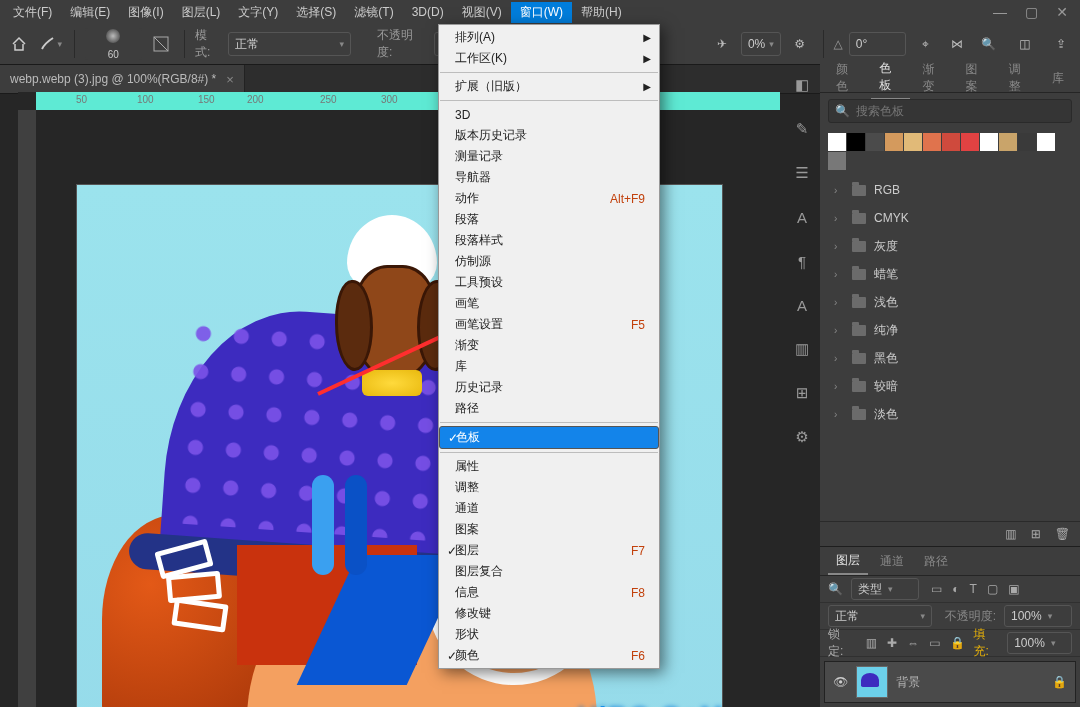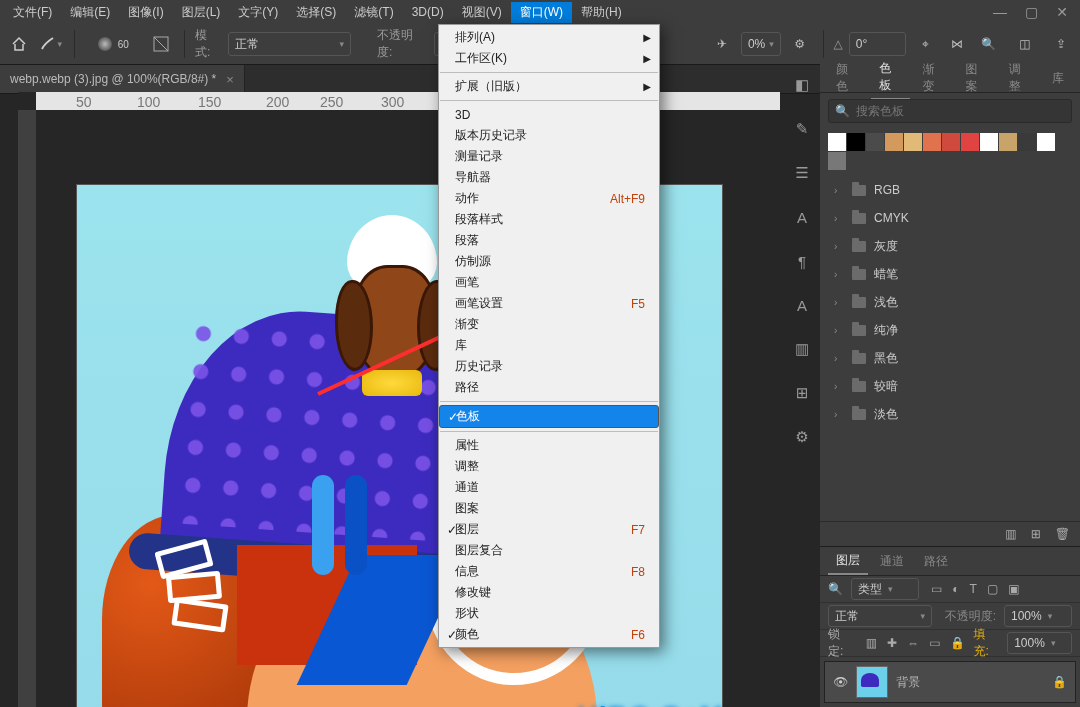--- a/index.html
+++ b/index.html
@@ -11,21 +11,21 @@
 .divider{width:1px;height:28px;background:#2a2a2a;margin:0 4px}
 .sel{display:inline-flex;align-items:center;height:22px;padding:0 6px;border:1px solid #555;border-radius:3px;background:#3d3d3d;color:#ccc;gap:6px}
 .chev{font-size:9px;color:#888}
 .iconbtn{width:26px;height:26px;display:inline-flex;align-items:center;justify-content:center;color:#bbb;border-radius:3px}
 .tbtext{color:#999}
 .field{display:inline-flex;align-items:center;height:22px;border:1px solid #555;border-radius:3px;padding:0 6px;color:#ccc;background:#3d3d3d;gap:4px}
 .tabbar{height:28px;background:#2d2d2d;display:flex;align-items:flex-end;border-bottom:1px solid #1a1a1a}
 .tab{height:28px;display:flex;align-items:center;padding:0 10px;background:#3d3d3d;color:#bbb;gap:10px;border-right:1px solid #222}
 .tab .x{color:#888;font-size:13px}
 .work{position:absolute;left:18px;top:92px;right:300px;bottom:0;background:#262626;overflow:hidden}
-.ruler-h{position:absolute;left:18px;right:0;top:0;height:18px;background:#e5e5e5;color:#777;font-size:14px}
+.ruler-h{position:absolute;left:18px;right:0;top:0;height:18px;background:#5eead4;color:#777;font-size:10px}
 .ruler-h .tk{position:absolute;top:2px}
 .ruler-v{position:absolute;left:0;top:18px;bottom:0;width:18px;background:#404040}
 .canvas{position:absolute;left:58px;top:92px;width:645px;height:560px;background:linear-gradient(180deg,#9be3ed,#96dbea);overflow:hidden;border:1px solid #555}
 .hat{position:absolute;left:90px;top:130px;width:360px;height:260px;background:#3d2bbf;border-radius:130px 150px 30px 30px/170px 200px 30px 30px;transform:rotate(4deg)}
 .hat::after{content:"";position:absolute;left:-30px;right:-40px;bottom:-8px;height:36px;background:#233387;border-radius:20px}
 .dots{position:absolute;inset:10px 10px 40px 10px;background-image:radial-gradient(#7b52e8 7px,transparent 8px);background-size:38px 38px;opacity:.9}
 .chef{position:absolute;left:270px;top:30px;width:90px;height:80px;background:#fff;border-radius:50% 50% 45% 45%/60% 60% 40% 40%}
 .dog{position:absolute;left:275px;top:80px;width:80px;height:110px;background:#8f4719;border-radius:45% 45% 55% 55%;border:3px solid #3a1706}
 .ear{position:absolute;left:258px;top:95px;width:32px;height:85px;background:#5b2b0e;border-radius:50% 60% 55% 60%;border:3px solid #3a1706}
 .ear.r{left:340px;transform:scaleX(-1)}
@@ -104,21 +104,21 @@
         <path d="M2 8 L8 2 L14 8 M4 8 V14 H12 V8" stroke="#ccc" fill="none" stroke-width="1.5"></path>
       </svg>
     </div>
   <div class="iconbtn">
       <svg width="18" height="18">
         <path d="M3 14 Q6 8 14 3" stroke="#ccc" stroke-width="2" fill="none"></path>
       </svg>
       <span class="chev">▾</span>
     </div>
   <div class="divider"></div>
-  <div class="sel" style="width:46px;justify-content:center;flex-direction:row;height:32px;border:none">
+  <div class="sel" style="width:46px;justify-content:center;flex-direction:column;height:32px;border:none">
     <div style="width:14px;height:14px;border-radius:50%;background:radial-gradient(#bbb,#333)"></div>
     <span style="font-size:10px">60</span>
   </div>
   <div class="iconbtn">
       <svg width="18" height="18">
         <rect x="2" y="2" width="14" height="14" stroke="#aaa" fill="none"></rect>
         <path d="M2 2 L16 16" stroke="#aaa"></path>
       </svg>
     </div>
   <div class="divider"></div>
@@ -159,21 +159,21 @@
     <span>webp.webp (3).jpg @ 100%(RGB/8#) *</span>
     <span class="x">×</span>
   </div>
 </div>
 
 <div class="work">
   <div class="ruler-h" id="rulerh">
       <span class="tk" style="left: 40px;">50</span>
       <span class="tk" style="left: 101px;">100</span>
       <span class="tk" style="left: 162px;">150</span>
-      <span class="tk" style="left: 230px;">200</span>
+      <span class="tk" style="left: 211px;">200</span>
       <span class="tk" style="left: 284px;">250</span>
       <span class="tk" style="left: 345px;">300</span>
       <span class="tk" style="left: 406px;">350</span>
       <span class="tk" style="left: 467px;">400</span>
       <span class="tk" style="left: 528px;">650</span>
     </div>
   <div class="ruler-v"></div>
   <div class="canvas">
     <div class="hair"></div>
     <div class="face"></div>
@@ -225,27 +225,30 @@
       <span>测量记录</span>
     </div>
     <div class="mrow">
       <span>导航器</span>
     </div>
     <div class="mrow">
       <span>动作</span>
       <span class="sc">Alt+F9</span>
     </div>
     <div class="mrow">
+      <span>段落</span>
+    </div>
+    <div class="mrow">
       <span>段落样式</span>
     </div>
     <div class="mrow">
-      <span>段落</span>
-    </div>
-    <div class="mrow">
       <span>仿制源</span>
+    </div>
+    <div class="mrow">
+      <span>工具预设</span>
     </div>
     <div class="mrow">
       <span>画笔</span>
     </div>
     <div class="mrow">
       <span>画笔设置</span>
       <span class="sc">F5</span>
     </div>
     <div class="mrow">
       <span>渐变</span>

